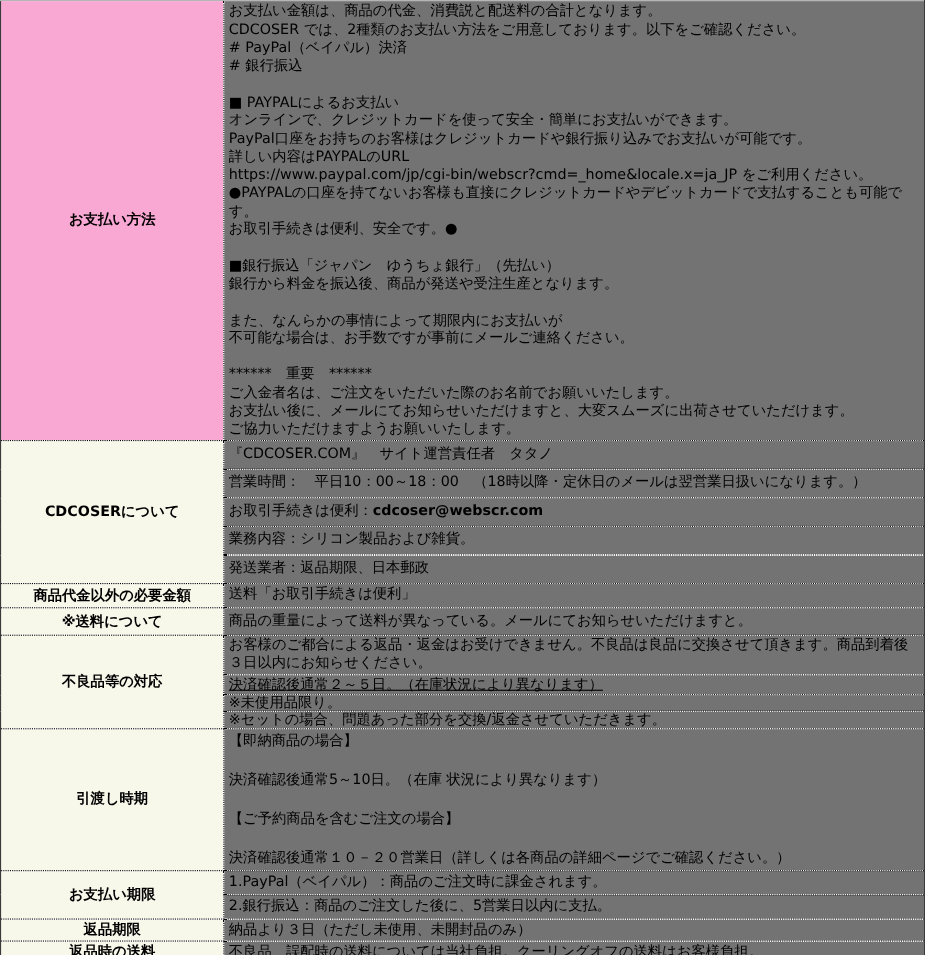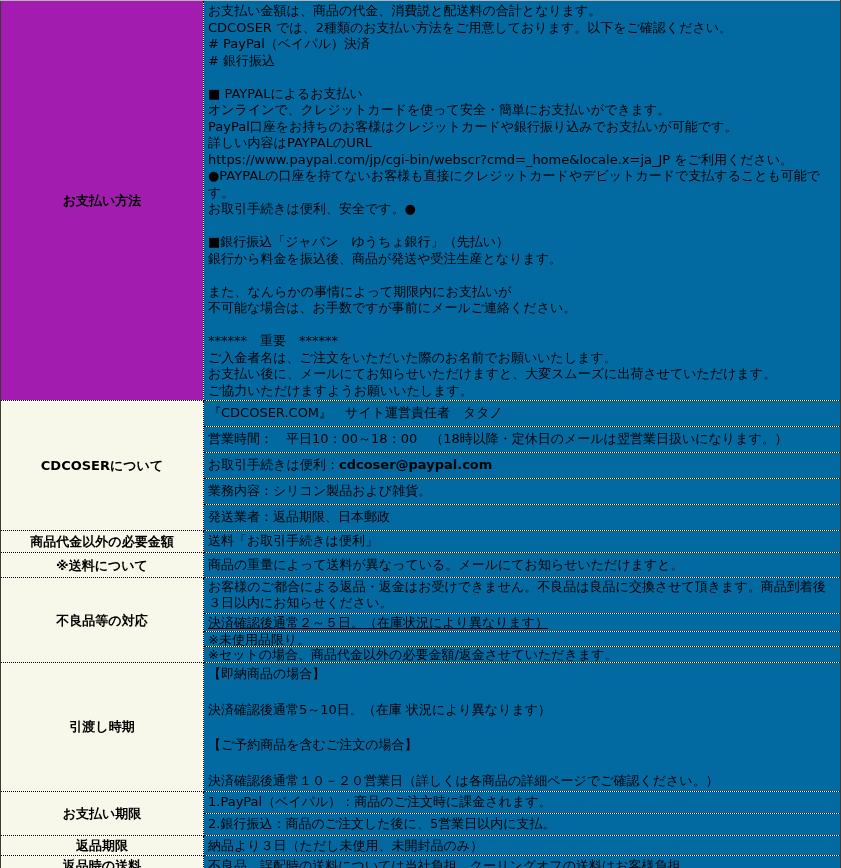--- a/index.html
+++ b/index.html
@@ -31,37 +31,37 @@
     padding: 1px 4px;
     overflow: hidden;
   }
   th {
     background: var(--header-bg);
     font-weight: bold;
     text-align: center;
     vertical-align: middle;
     line-height: 17px;
   }
-  th.white-bg { background: #a21caf; }
+  th.white-bg { background: #f9a8d4; }
   td {
-    background: #0369a1;
+    background: #737373;
     text-align: left;
     vertical-align: middle;
     line-height: 16.5px;
   }
   td.multi {
     white-space: pre-line;
     vertical-align: top;
     padding-top: 2px;
   }
   td.h397 { height: 397px; }
   td.h26  { height: 26px; }
   td.h22  { height: 22px; }
   td.h25  { height: 25px; }
-  td.h36  { height: 36px; line-height: 16px; vertical-align: top; }
+  td.h36  { height: 36px; line-height: 16px; vertical-align: top; font-family: Liberation Mono, monospace; }
   td.h18  { height: 18px; line-height: 15px; text-decoration: underline; }
   td.h15  { height: 15px; line-height: 13px; padding-top: 0; padding-bottom: 0; }
   td.h16  { height: 16px; line-height: 14px; padding-top: 0; padding-bottom: 0; }
   td.h125 { height: 125px; line-height: 17.8px; margin-left: 30px; }
   td.h19  { height: 19px; line-height: 15px; }
   b.email { font-weight: bold; }
 </style>
 </head>
 <body>
 
@@ -100,21 +100,21 @@
 
     <tr>
       <th rowspan="5">CDCOSERについて</th>
       <td class="h26">『CDCOSER.COM』　サイト運営責任者　タタノ</td>
     </tr>
     <tr>
       <td class="h26">営業時間：　平日10：00～18：00　（18時以降・定休日のメールは翌営業日扱いになります。）</td>
     </tr>
     <tr>
       <td class="h26">
-        <span>お取引手続きは便利：</span><b class="email">cdcoser@paypal.com</b>
+        <span>お取引手続きは便利：</span><b class="email">cdcoser@webscr.com</b>
       </td>
     </tr>
     <tr>
       <td class="h26">業務内容：シリコン製品および雑貨。</td>
     </tr>
     <tr>
       <td class="h26">発送業者：返品期限、日本郵政</td>
     </tr>
 
     <tr>
@@ -131,21 +131,21 @@
       <th rowspan="4">不良品等の対応</th>
       <td class="h36">お客様のご都合による返品・返金はお受けできません。不良品は良品に交換させて頂きます。商品到着後３日以内にお知らせください。</td>
     </tr>
     <tr>
       <td class="h18">決済確認後通常２～５日。（在庫状況により異なります）</td>
     </tr>
     <tr>
       <td class="h15">※未使用品限り。</td>
     </tr>
     <tr>
-      <td class="h16">※セットの場合、商品代金以外の必要金額/返金させていただきます。</td>
+      <td class="h16">※セットの場合、問題あった部分を交換/返金させていただきます。</td>
     </tr>
 
     <tr>
       <th>引渡し時期</th>
       <td class="multi h125">【即納商品の場合】
 
 決済確認後通常5～10日。（在庫 状況により異なります）
 
 【ご予約商品を含むご注文の場合】
 

